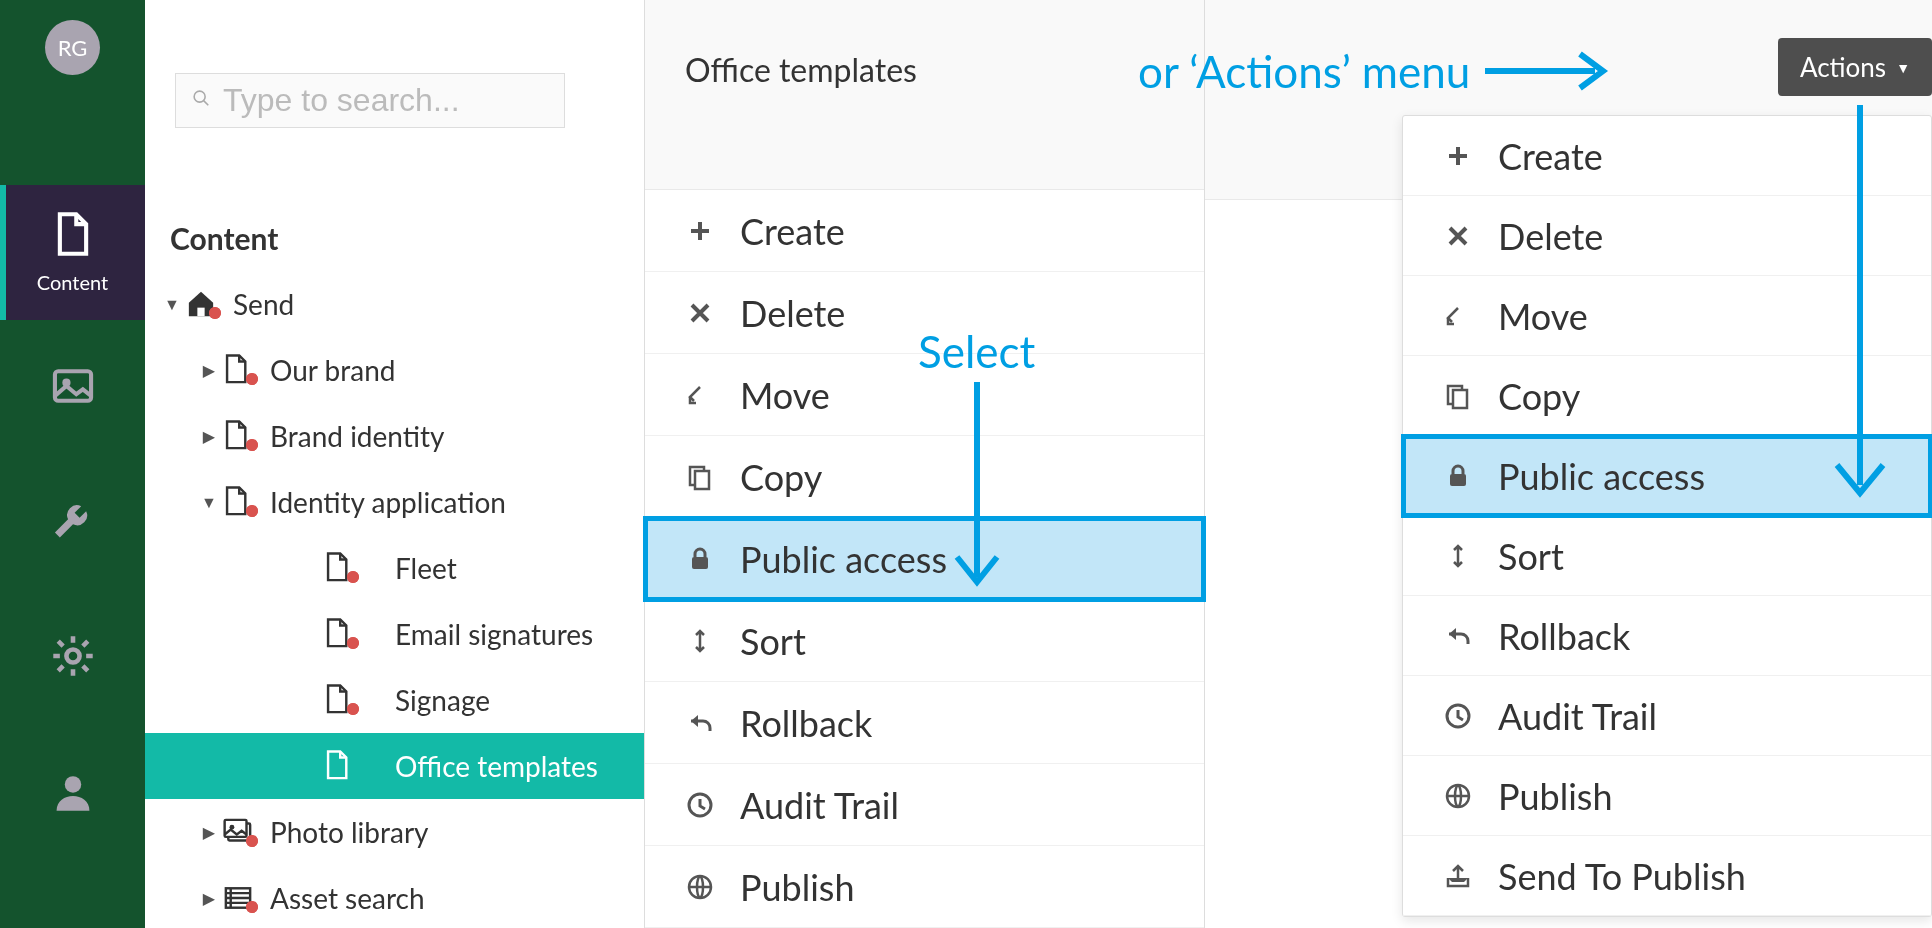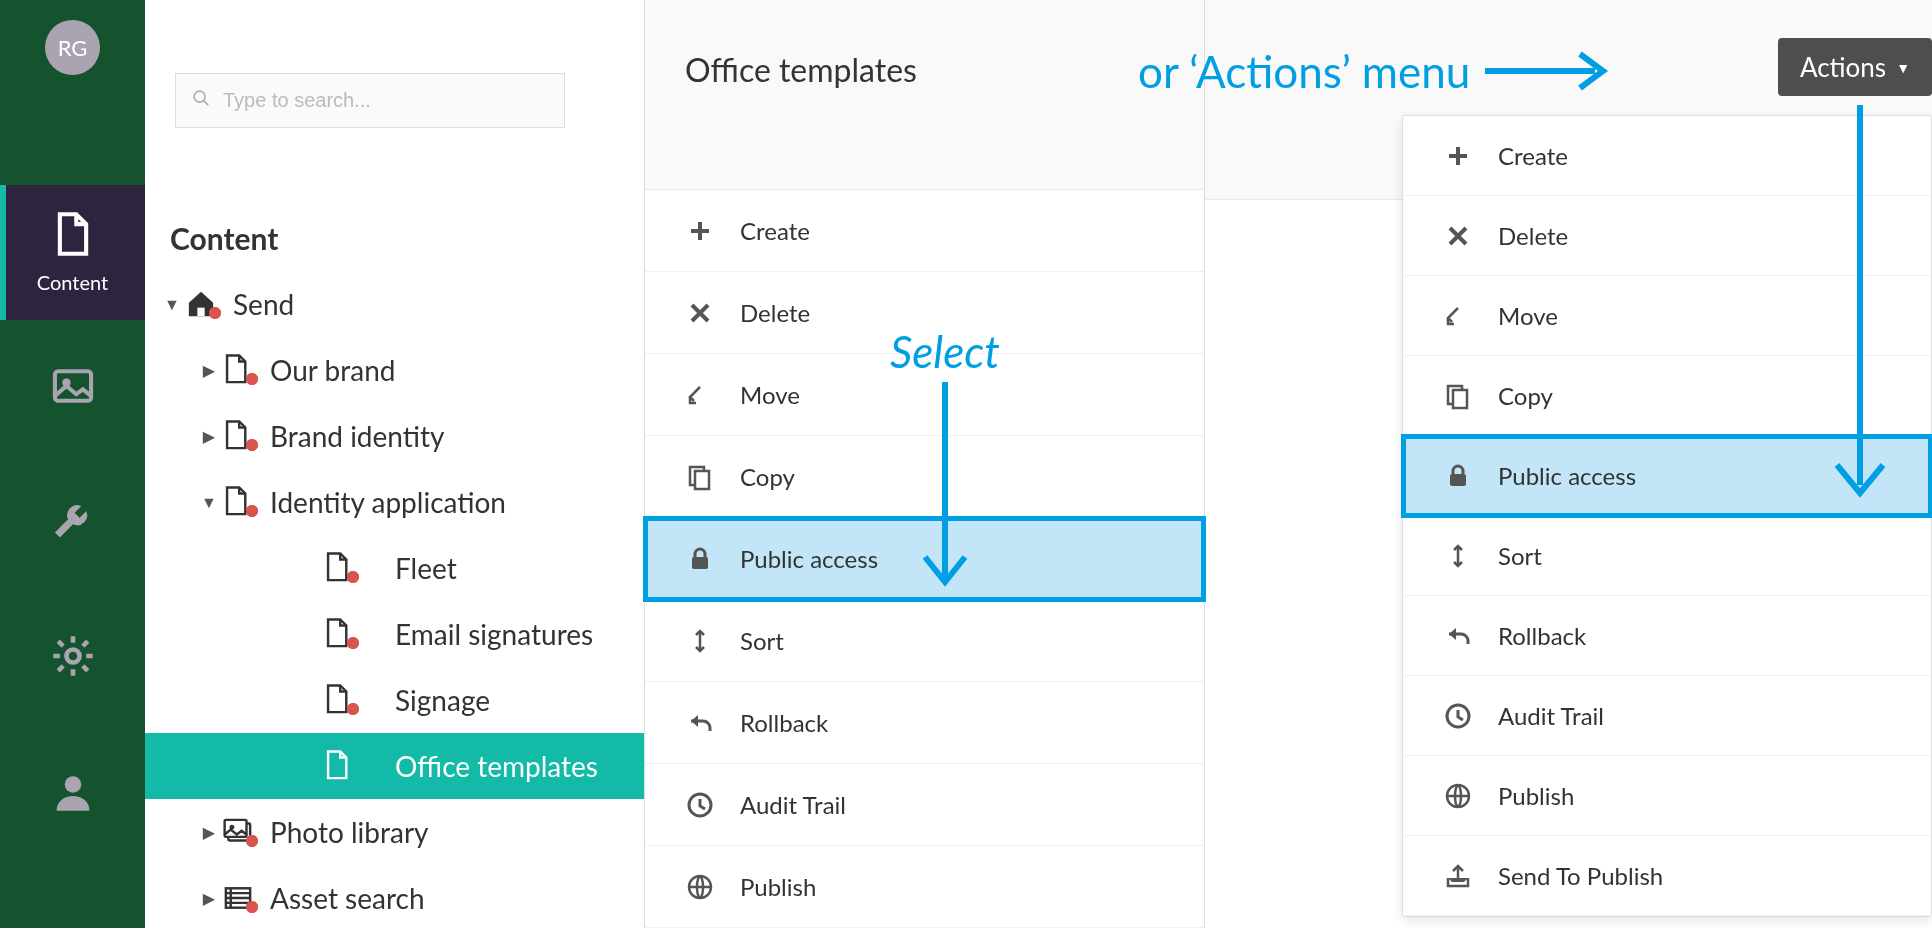--- a/index.html
+++ b/index.html
@@ -80,21 +80,21 @@
     width: 390px;
     height: 55px;
     border: 1px solid #ddd;
     background: #fafafa;
     padding: 0 15px;
     margin-left: 10px;
   }
   .search-box svg { width: 22px; height: 22px; color: #aaa; margin-right: 10px; flex-shrink:0;}
   .search-box input {
     border: none; outline: none; background: transparent;
-    font-size: 20px; color: #555; width: 100%;
+    font-size: 32px; color: #555; width: 100%;
   }
   .search-box input::placeholder { color: #bbb; font-style: normal; }
   .content-heading {
     font-size: 30px;
     font-weight: 700;
     color: #333;
     padding: 20px 20px 15px 25px;
   }
   .tree { font-size: 28px; color: #333; }
   .tree-row {
@@ -134,21 +134,21 @@
     align-items: flex-start;
     padding: 50px 40px;
     font-size: 32px;
     color: #333;
     font-weight: 400;
     background: #f9f9f9;
     border-bottom: 1px solid #e9e9e9;
   }
   .menu-list {
     list-style: none;
-    font-size: 24px;
+    font-size: 36px;
     color: #333;
   }
   .menu-item {
     display: flex;
     align-items: center;
     height: 82px;
     padding: 0 30px;
     border-bottom: 1px solid #f0f0f0;
     cursor: pointer;
   }
@@ -612,21 +612,21 @@
                 <use href="#i-outbox"></use>
               </svg>
             </span>
             <span>Send To Publish</span>
           </li>
         </ul>
     </div>
   </div>
 </div>
 
-<div class="ann" style="left:890px; top:325px;font-style:italic;">
+<div class="ann" style="left:918px; top:325px;">
   <div style="text-align:center;">Select</div>
   <svg width="80" height="220" viewBox="0 0 80 220" style="display:block;margin:5px auto 0">
     <line x1="40" y1="0" x2="40" y2="195"></line>
     <path d="M20 175 L40 200 L60 175"></path>
   </svg>
 </div>
 <div class="ann" style="left:1138px; top:45px; display:flex; align-items:center;">
   <span>or ‘Actions’ menu</span>
   <svg width="130" height="50" viewBox="0 0 130 50" style="margin-left:15px;">
     <line x1="0" y1="25" x2="110" y2="25"></line>

